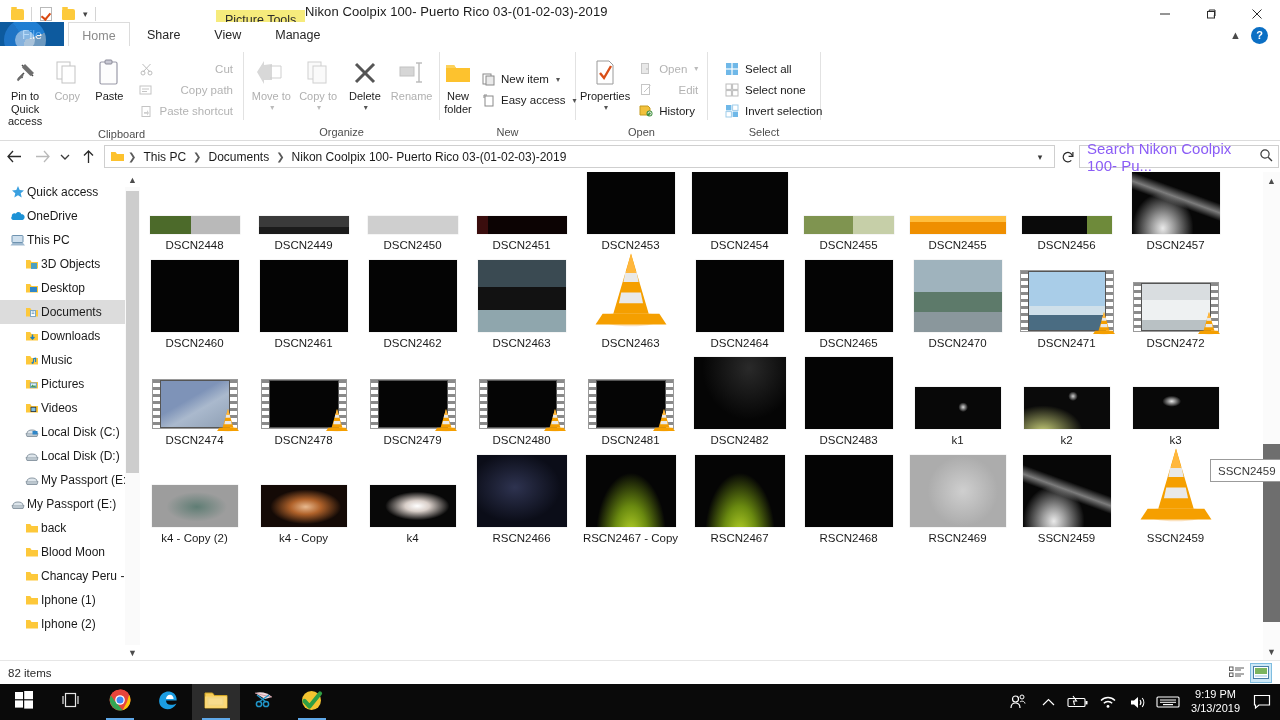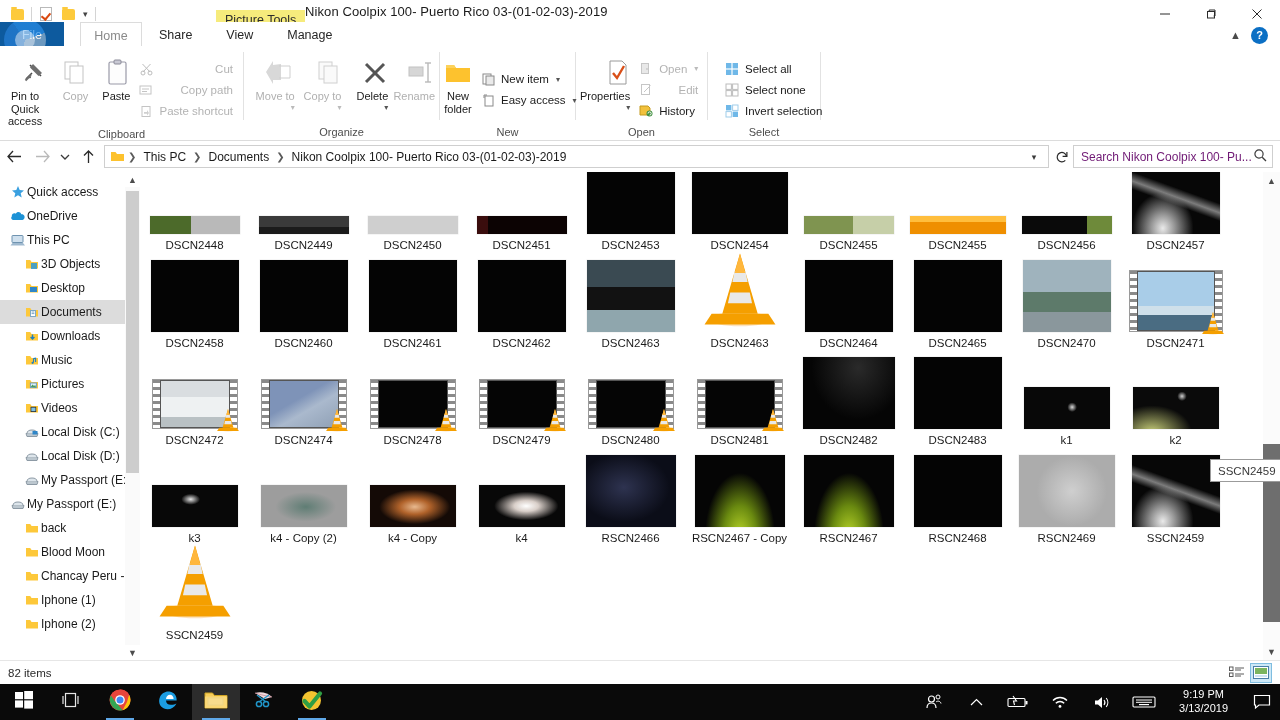--- a/index.html
+++ b/index.html
@@ -71,21 +71,21 @@
     opacity:.85;
   }
   .ghost-chrome:after{
     content:"";position:absolute;left:11px;top:11px;width:20px;height:20px;border-radius:50%;
     background:rgba(255,255,255,.55);
   }
   .tab-home {
     height:26px; min-width:62px; background:#fff;
     border:1px solid #dcdcdc; border-bottom:none;
     display:flex;align-items:center;justify-content:center;
-    font-size:12.5px; color:#8a8a8a; margin-left:16px;
+    font-size:12.5px; color:#8a8a8a; margin-left:4px;
   }
   .tab {
     height:26px; padding:0 17px; display:flex; align-items:center;
     font-size:12.5px; color:#262626;
   }
   .tabstrip-right { margin-left:auto; display:flex; align-items:center; gap:10px; padding-right:12px; height:26px; }
   .chev-up { font-size:11px; color:#4a4a4a; }
   .help-btn {
     width:17px;height:17px;border-radius:50%;background:#0b6fc4;color:#fff;
     font-size:11px;display:flex;align-items:center;justify-content:center;font-weight:bold;
@@ -99,21 +99,21 @@
   }
   .rgroup { position:relative; display:flex; flex-direction:column; height:95px; }
   .rgroup-body { display:flex; flex:1; padding:4px 4px 0 4px; }
   .rgroup-label {
     text-align:center; font-size:11px; color:#4d4d4d; padding-bottom:3px;
     border-top:none;
   }
   .rgroup-div { width:1px; background:#e2e2e2; margin:6px 0 20px 0; }
 
   .bigbtn {
-    width:58px; display:flex; flex-direction:column; align-items:flex-end;
+    width:58px; display:flex; flex-direction:column; align-items:center;
     padding-top:6px; font-size:11px; color:#1b1b1b; text-align:center; line-height:1.15;
   }
   .bigbtn.dis { color:#b0b0b0; }
   .bigbtn .gi { height:34px; display:flex; align-items:center; justify-content:center; }
   .smallcol { display:flex; flex-direction:column; justify-content:center; padding:3px 2px 0 4px; }
   .smallbtn {
     display:flex; align-items:center; gap:5px; height:21px;
     font-size:11.5px; color:#1b1b1b; padding:0 4px; white-space:nowrap;
   }
   .smallbtn.dis { color:#b3b3b3;justify-content:space-between; }
@@ -130,23 +130,23 @@
   .nav-ico.dis svg { opacity:.32; }
   .crumbbox {
     flex:1; height:23px; margin:0 2px; border:1px solid #cfcfcf; background:#fff;
     display:flex; align-items:center; padding:0 4px; gap:2px; font-size:12px; color:#1a1a1a;
   }
   .crumb { padding:1px 4px; }
   .sep { color:#5a5a5a; font-size:10px; padding:0 1px; }
   .crumb-drop { width:20px; display:flex; align-items:center; justify-content:center; color:#3a3a3a; font-size:9px;}
   .refresh { width:22px; height:23px; display:flex; align-items:center; justify-content:center; }
   .searchbox {
-    width:200px; height:23px; border:1px solid #cfcfcf; background:#fff; margin-right:7px;
+    width:200px; height:23px; border:1px solid #cfcfcf; background:#fff; margin-right:1px;
     display:flex; align-items:center; justify-content:space-between; padding:0 5px 0 7px;
-    font-size:12px; color:#701a75;
+    font-size:15px; color:#8b5cf6;
   }
 
   
   .main { position:absolute; left:0; top:172px; width:1280px; height:488px; display:flex; background:#fff; }
 
   .navpane { width:140px; position:relative; background:#fff; padding-top:8px; overflow:hidden; }
   .navitem {
     height:24px; display:flex; align-items:center; gap:1px;
     font-size:12px; color:#1a1a1a; padding-left:10px; white-space:nowrap;
   }
@@ -214,21 +214,21 @@
   
   .taskbar {
     position:absolute; left:0; top:684px; width:1280px; height:36px;
     background:#0a0a0a; display:flex; align-items:center;
   }
   .tb-item { width:48px; height:36px; display:flex; align-items:center; justify-content:center; position:relative; }
   .tb-item.active { background:#2c2c2c; }
   .tb-item.active:after, .tb-item.run:after {
     content:""; position:absolute; bottom:0; left:10px; width:28px; height:2px; background:#5fa8e8;
   }
-  .tray { margin-left:auto; display:flex; align-items:flex-start; height:36px; padding-right:4px; gap:12px; }
+  .tray { margin-left:auto; display:flex; align-items:flex-start; height:36px; padding-right:4px; gap:0; }
   .tray-ico { width:30px; height:36px; display:flex; align-items:center; justify-content:center; }
   .clock {
     display:flex; flex-direction:column; align-items:center; justify-content:center;
     color:#fff; font-size:11px; line-height:1.25; padding:0 8px; height:36px;
   }
   .notif { width:28px; height:36px; display:flex; align-items:center; justify-content:center; }
 </style>
 </head>
 <body>
 
@@ -842,26 +842,20 @@
           <div class="cell">
             <div class="thumbwrap">
               <div class="ph" style="width:88px;height:72px;background:#070707;background-image:radial-gradient(ellipse at 35% 92%, #eaeaea 0%, #9a9a9a 14%, rgba(7,7,7,0) 38%), linear-gradient(200deg, rgba(0,0,0,0) 40%, rgba(220,220,220,.55) 49%, rgba(0,0,0,0) 57%);"></div>
             </div>
             <div class="label">DSCN2457</div>
           </div>
           <div class="cell">
             <div class="thumbwrap">
               <div class="ph" style="width:88px;height:72px;background:#040404;"></div>
             </div>
-            <div class="label">DSCN2458</div>
-          </div>
-          <div class="cell">
-            <div class="thumbwrap">
-              <div class="ph" style="width:88px;height:72px;background:#040404;"></div>
-            </div>
             <div class="label">DSCN2460</div>
           </div>
           <div class="cell">
             <div class="thumbwrap">
               <div class="ph" style="width:88px;height:72px;background:#040404;"></div>
             </div>
             <div class="label">DSCN2461</div>
           </div>
           <div class="cell">
             <div class="thumbwrap">

